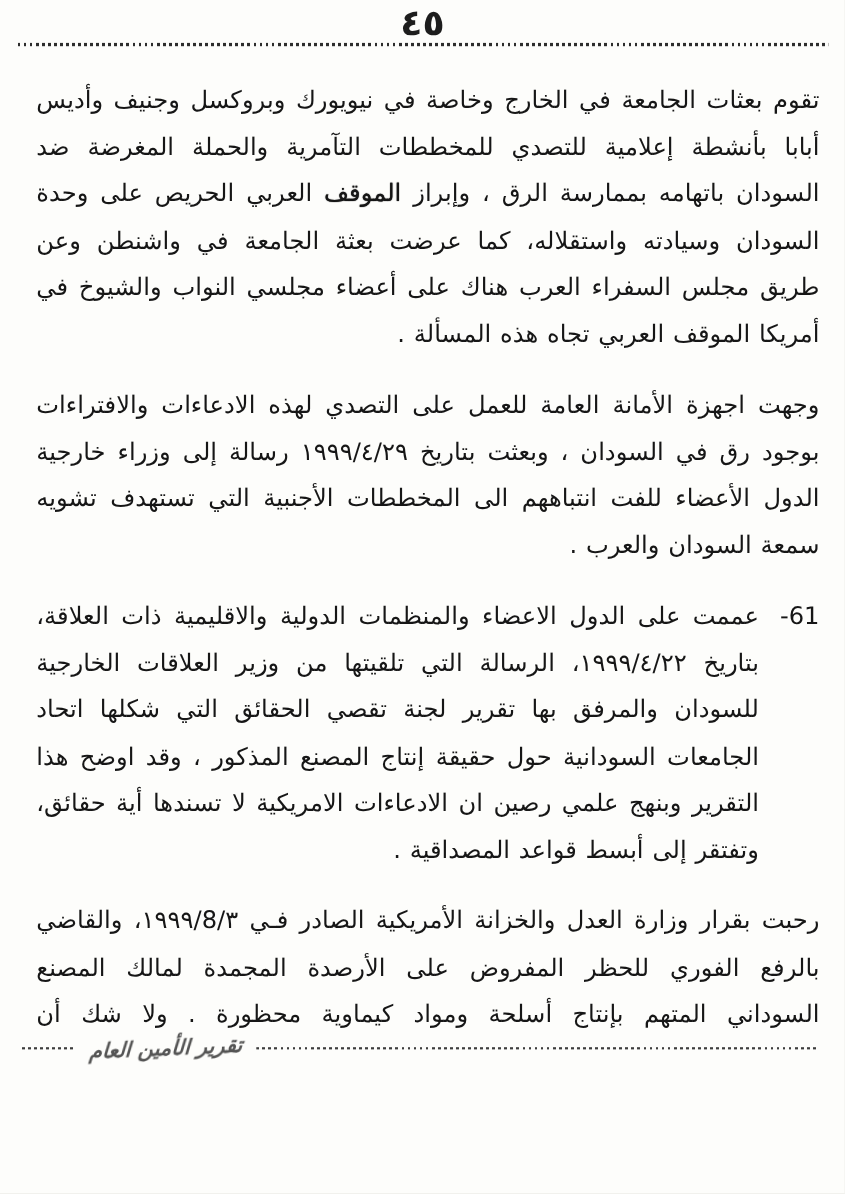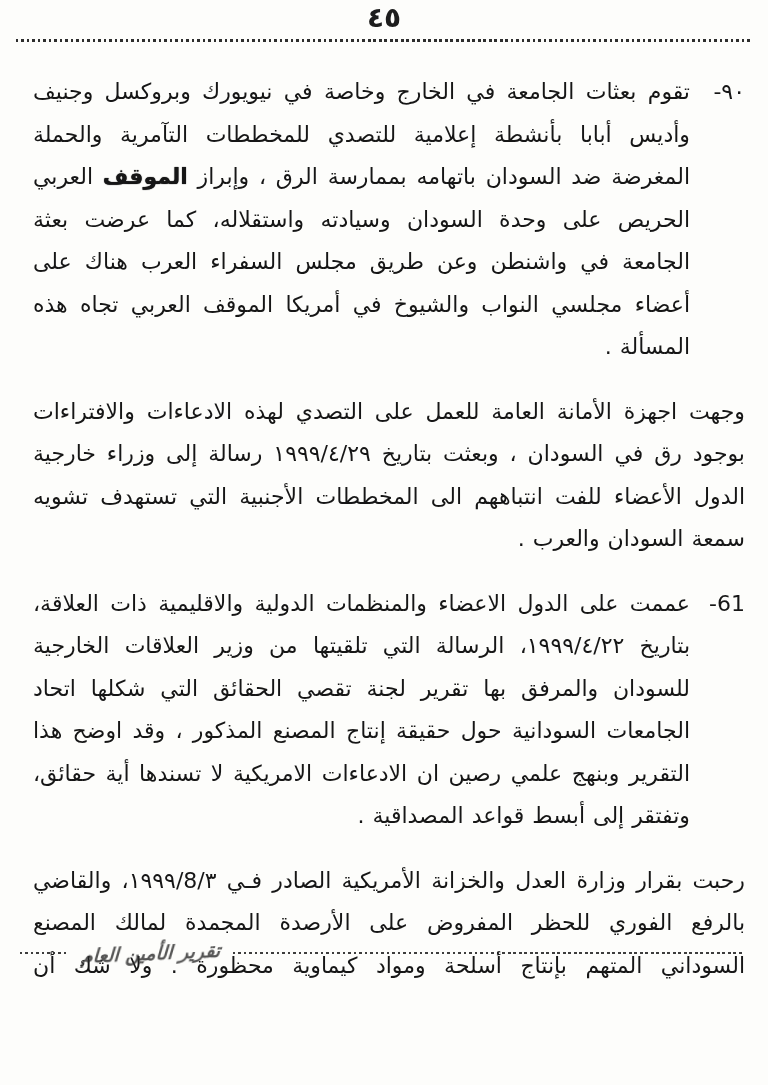--- a/index.html
+++ b/index.html
@@ -13,21 +13,21 @@
     margin:0 auto;
     background:var(--paper);
     overflow:hidden;
     direction:rtl;
     font-family:"DejaVu Sans", sans-serif;
     color:var(--ink);
   }
   .page-number{
     position:absolute;top:1px;left:0;right:0;
     text-align:center;
-    font-size:28px;font-weight:700;
+    font-size:33px;font-weight:700;
     letter-spacing:6px;
     color:#1d1d1d;
   }
   .dotline{
     background-image:repeating-linear-gradient(90deg,#1b1b1b 0 2.5px,transparent 2.5px 5.5px);
   }
   .top-rule{
     position:absolute;top:39px;right:15px;left:16px;height:3px;
     opacity:.92;
   }
@@ -46,21 +46,21 @@
     white-space:nowrap;
     text-align:right;
   }
   .para-text{
     flex:1;
     text-align:justify;
     text-align-last:right;
     word-spacing:1px;
   }
   .para-text.justify-last{text-align-last:justify;}
-  .para-text .b{font-weight:700;text-shadow:0 0 1px #000;}
+  .para-text .b{font-weight:400;text-shadow:0 0 1px #000;}
   .footer{
     position:absolute;top:934px;left:20px;right:24px;height:38px;
     direction:ltr;
     display:flex;align-items:center;gap:13px;
   }
   .dots-short{width:48px;height:2.5px;opacity:.85;}
   .dots-long{flex:1;height:2.5px;opacity:.85;}
   .handwriting{
     font-size:19px;
     font-style:italic;
@@ -78,21 +78,20 @@
 
 <div class="page">
 
   <div class="page-number">٤٥</div>
 
   <div class="top-rule dotline"></div>
 
   <div class="content">
 
   <div class="para">
-        <div class="para-num">٩٠-</div>
         <div class="para-text"><span>تقوم بعثات الجامعة  في الخارج وخاصة في نيويورك وبروكسل وجنيف وأديس أبابا بأنشطة إعلامية للتصدي للمخططات التآمرية والحملة المغرضة ضد السودان باتهامه بممارسة الرق ، وإبراز </span><span class="b">الموقف</span><span> العربي الحريص على وحدة السودان وسيادته واستقلاله، كما  عرضت بعثة الجامعة في واشنطن وعن طريق مجلس السفراء العرب هناك على أعضاء مجلسي النواب والشيوخ في أمريكا الموقف العربي تجاه هذه المسألة .</span></div>
       </div>
       <div class="para">
         <div class="para-text"><span>وجهت اجهزة الأمانة العامة للعمل على التصدي لهذه الادعاءات والافتراءات بوجود رق في  السودان ، وبعثت بتاريخ ١٩٩٩/٤/٢٩ رسالة إلى وزراء خارجية الدول الأعضاء للفت انتباههم الى المخططات الأجنبية التي تستهدف تشويه سمعة السودان والعرب .</span></div>
       </div>
       <div class="para">
         <div class="para-num">61-</div>
         <div class="para-text"><span>عممت على الدول الاعضاء والمنظمات الدولية والاقليمية ذات العلاقة، بتاريخ ١٩٩٩/٤/٢٢، الرسالة التي تلقيتها من وزير العلاقات الخارجية للسودان والمرفق بها تقرير لجنة تقصي الحقائق التي شكلها اتحاد الجامعات السودانية حول حقيقة إنتاج المصنع المذكور ، وقد اوضح هذا التقرير وبنهج علمي رصين ان الادعاءات الامريكية لا تسندها أية حقائق، وتفتقر إلى أبسط قواعد المصداقية .</span></div>
       </div>
       <div class="para">

